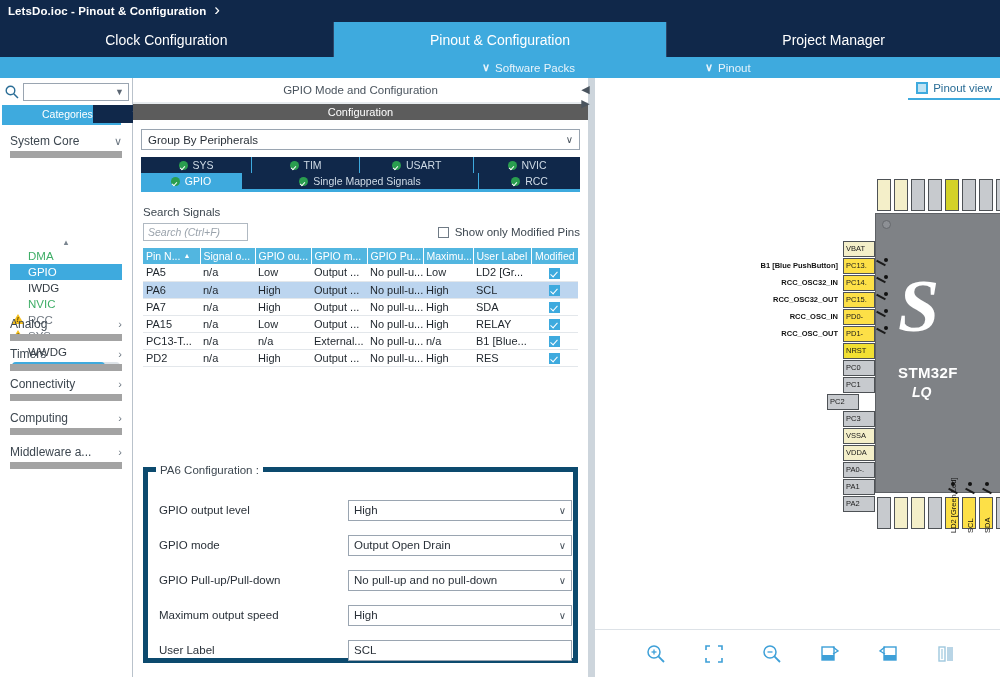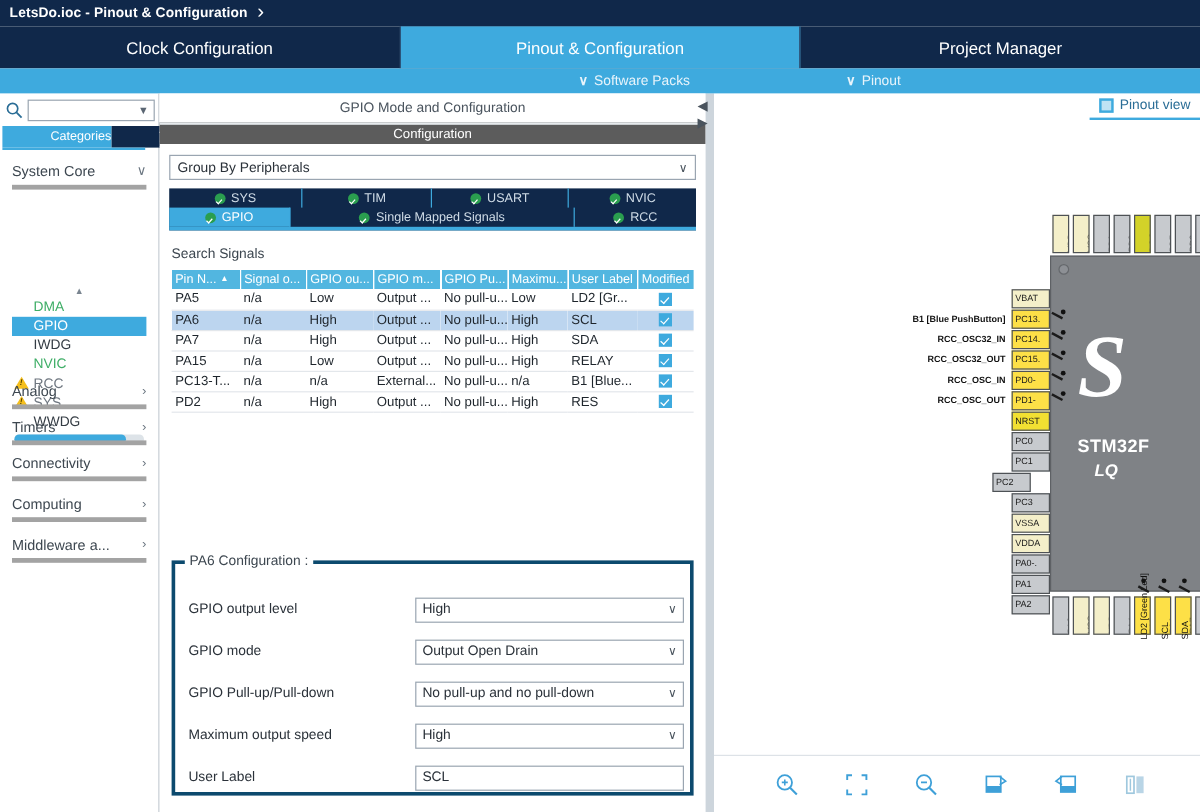--- a/index.html
+++ b/index.html
@@ -86,21 +86,21 @@
   }
   .sb-tab.on { background: #3eaade; }
   .sb-tab.off { background: #10284a; }
   .sb-underline {
     position: absolute; left: 2px; top: 45px; width: 119px; height: 2px;
     background: #3eaade;
   }
 
   .sb-group {
     position: absolute; left: 10px; width: 112px;
-    border-bottom: 4px solid #a3a3a3;
+    border-bottom: 7px solid #a3a3a3;
     height: 27px; display: flex; align-items: center;
     font-size: 12px; color: #3d4750;
   }
   .sb-group .gl { flex: 1 1 auto; }
   .sb-group .ga { font-size: 11px; color: #6b7681; }
 
   .sb-items {
     position: absolute; left: 10px; top: 158px; width: 112px;
   }
   .sb-caret-up {
@@ -224,21 +224,21 @@
   }
   .tick:after {
     content: ""; position: absolute; left: 3px; top: 2px;
     width: 3px; height: 6px; border: solid #ffffff;
     border-width: 0 1.6px 1.6px 0; transform: rotate(42deg);
   }
 
   
   .pa6box {
     position: absolute; left: 10px; top: 389px; width: 435px; height: 196px;
-    border: 3px solid #0c4a6e;
+    border: 5px solid #0c4a6e;
   }
   .pa6legend {
     position: absolute; left: 8px; top: -8px; background: #ffffff;
     padding: 0 4px; font-size: 11.5px; color: #3d4750;
   }
   .frow {
     position: absolute; left: 0; width: 435px; height: 22px;
     display: flex; align-items: center;
   }
   .frow .flabel {
@@ -504,20 +504,29 @@
         <div class="cell" style="width:23%;">
           <i class="dot"></i>
           <span>RCC</span>
         </div>
       </div>
       <div class="bbar"></div>
     </div>
 
     <div class="search-sig">Search Signals</div>
 
+    <div class="ss-row">
+      <div class="ss-input">
+        <span>Search (Ctrl+F)</span>
+      </div>
+      <div class="ss-chk">
+        <i class="cbox"></i>
+        <span>Show only Modified Pins</span>
+      </div>
+    </div>
 
     <table class="ptable">
       <colgroup>
         <col style="width:57px">
           <col style="width:55px">
           <col style="width:56px">
           <col style="width:56px">
         <col style="width:56px">
           <col style="width:50px">
           <col style="width:58px">

